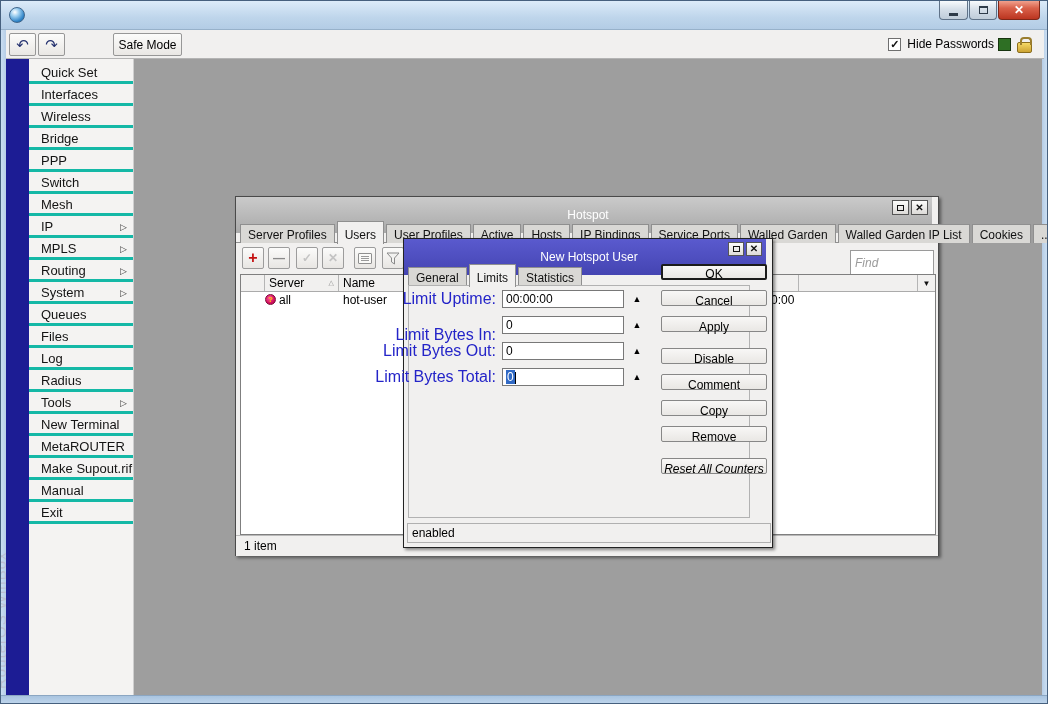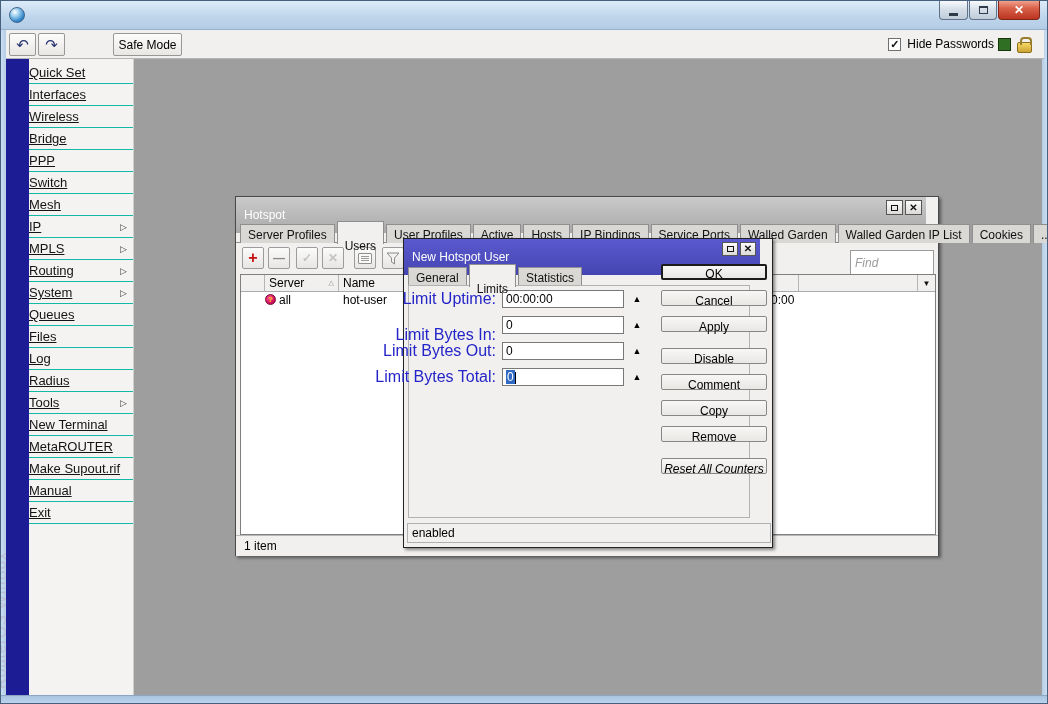--- a/index.html
+++ b/index.html
@@ -48,35 +48,35 @@
   .lock { position:absolute; right:12px; top:12px; width:15px; height:11px;
     background:linear-gradient(#f5d866,#cda433); border:1px solid #8a6d1d; border-radius:2px; }
   .lock::before { content:""; position:absolute; top:-6px; left:2px; width:8px; height:6px;
     border:2px solid #9a7d2d; border-bottom:none; border-radius:4px 4px 0 0; }
   
   .nav-strip { position:absolute; left:5px; top:58px; width:23px; height:636px; background:#1c1c94; }
   .brand-vertical { position:absolute; left:3px; bottom:6px; transform-origin:0 100%;
     transform:rotate(-90deg); color:#bcc0d2; font-size:15px; letter-spacing:1px; white-space:nowrap; }
   .menu { position:absolute; left:28px; top:58px; width:105px; height:636px;
     background:#f4f3f2; border-right:1px solid #cfcfcf; padding-top:3px; }
-  .menu-item { height:22px; line-height:21px; font-size:13px;
-    border-bottom:1px solid #14b8a6; position:relative; color:#141414;text-decoration:underline; }
+  .menu-item { height:22px; line-height:21px; padding-left:12px; font-size:13px;
+    border-bottom:3px solid #14b8a6; position:relative; color:#141414; }
   .menu-item .arrow { position:absolute; right:6px; top:1px; font-size:9px; color:#3a3a3a; }
   
   .win { position:absolute; background:#f1f0ef; border:1px solid #4a4a4a; box-shadow:2px 2px 3px rgba(0,0,0,.45); }
-  .child-titlebar { position:absolute; left:0; top:0; right:12px; height:36px; color:#fff; font-size:12px;
-    display:flex; align-items:center; padding-left:8px; }
+  .child-titlebar { position:absolute; left:0; top:0; right:6px; height:36px; color:#fff; font-size:12px;
+    display:flex; align-items:center; padding-left:8px;justify-content:center; }
   .small-btn { position:absolute; top:3px; width:17px; height:15px;
     background:linear-gradient(#fcfcfb,#dddbd8); border:1px solid #565656;
     display:flex; align-items:center; justify-content:center; font-size:10px; font-weight:bold; color:#111; line-height:1; }
   .sb-max-glyph { width:7px; height:6px; border:1px solid #111; }
   .tabs { position:absolute; display:flex; align-items:flex-end; height:24px; }
   .tab { background:#d9d8d5; border:1px solid #8f8f8f; border-bottom:none;
     padding:3px 7px 2px; margin-right:2px; font-size:12px; height:19px; white-space:nowrap; color:#111; }
-  .tab.active { background:#f1f0ef; height:23px; position:relative; z-index:3; margin-bottom:-1px; padding-top:17px; }
+  .tab.active { background:#f1f0ef; height:23px; position:relative; z-index:3; margin-bottom:-1px; padding-top:6px; }
   .tabline { position:absolute; height:1px; background:#8f8f8f; }
   
   #hotspot { left:234px; top:195px; width:704px; height:360px; z-index:5; }
   #hotspot .child-titlebar { background:linear-gradient(#cacaca,#a9a9a9); }
   #hotspot .tabs { left:4px; top:22px; }
   #hotspot .tabline { left:0; right:0; top:45px; }
   .hs-toolbar { position:absolute; left:4px; top:50px; height:22px; right:4px; }
   .hbtn { position:absolute; top:0; width:22px; height:22px;
     background:linear-gradient(#fbfbfa,#e8e6e3); border:1px solid #9c9c9c; border-radius:2px;
     display:flex; align-items:center; justify-content:center; }

